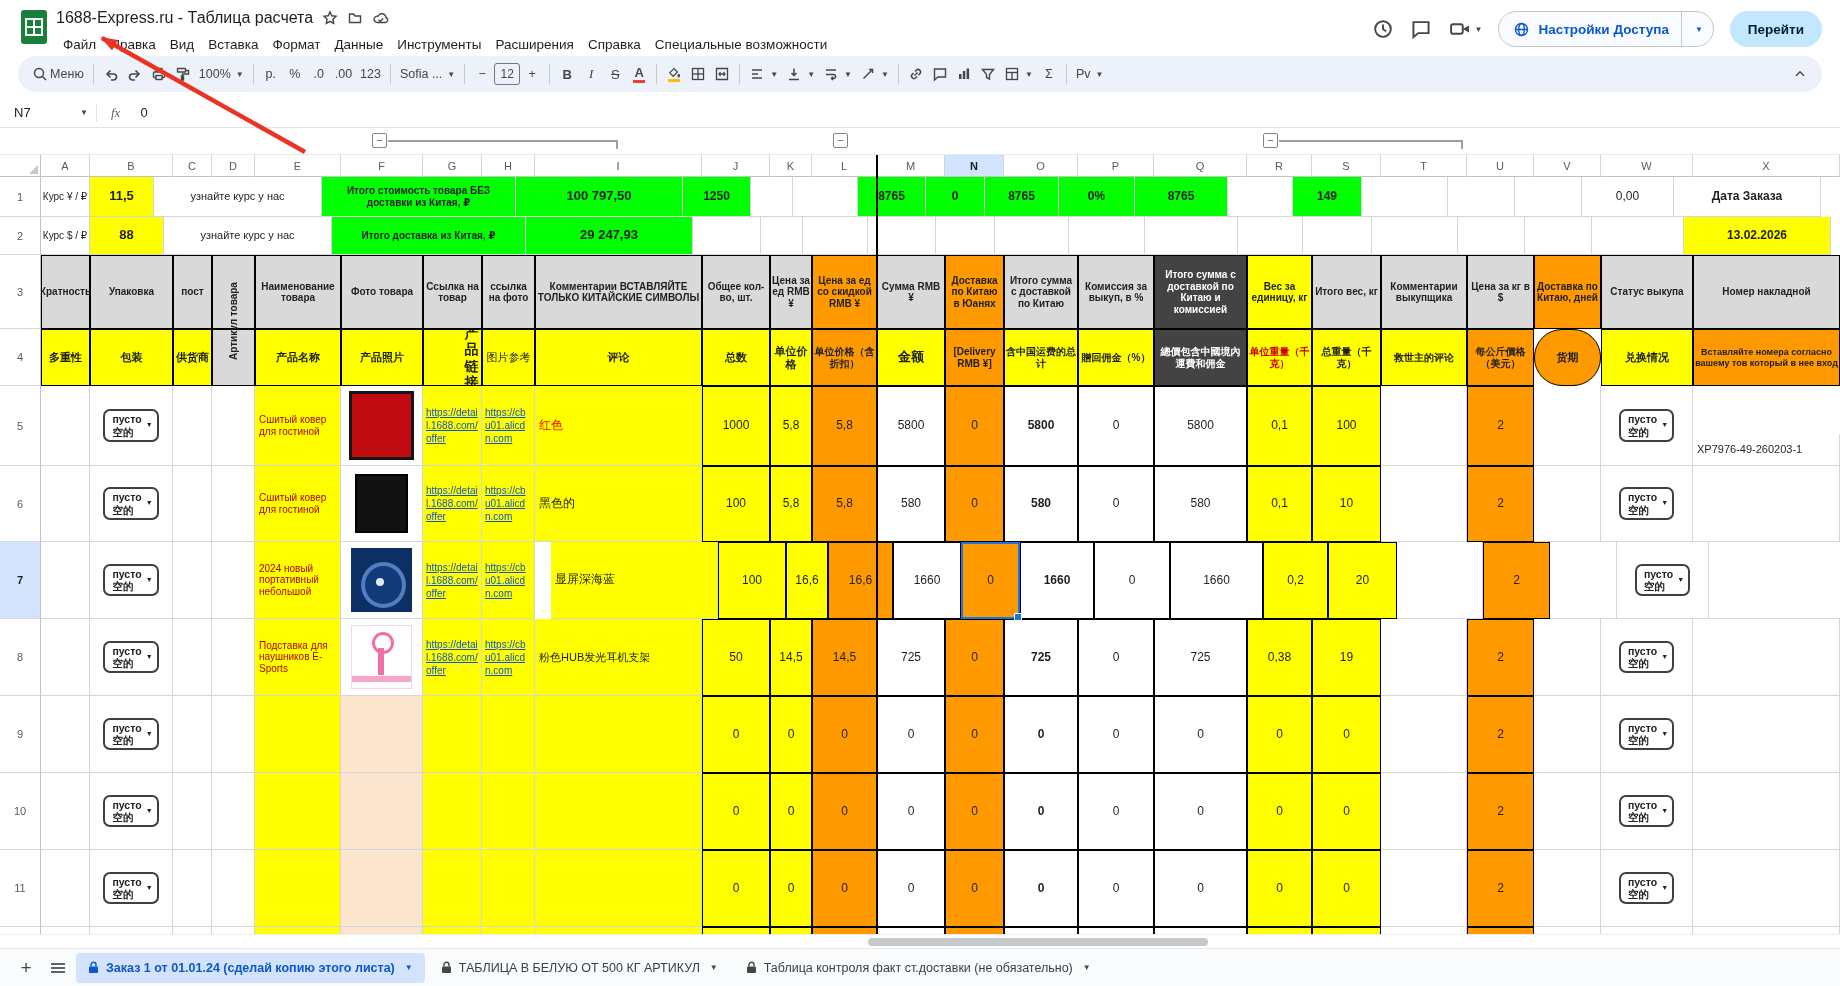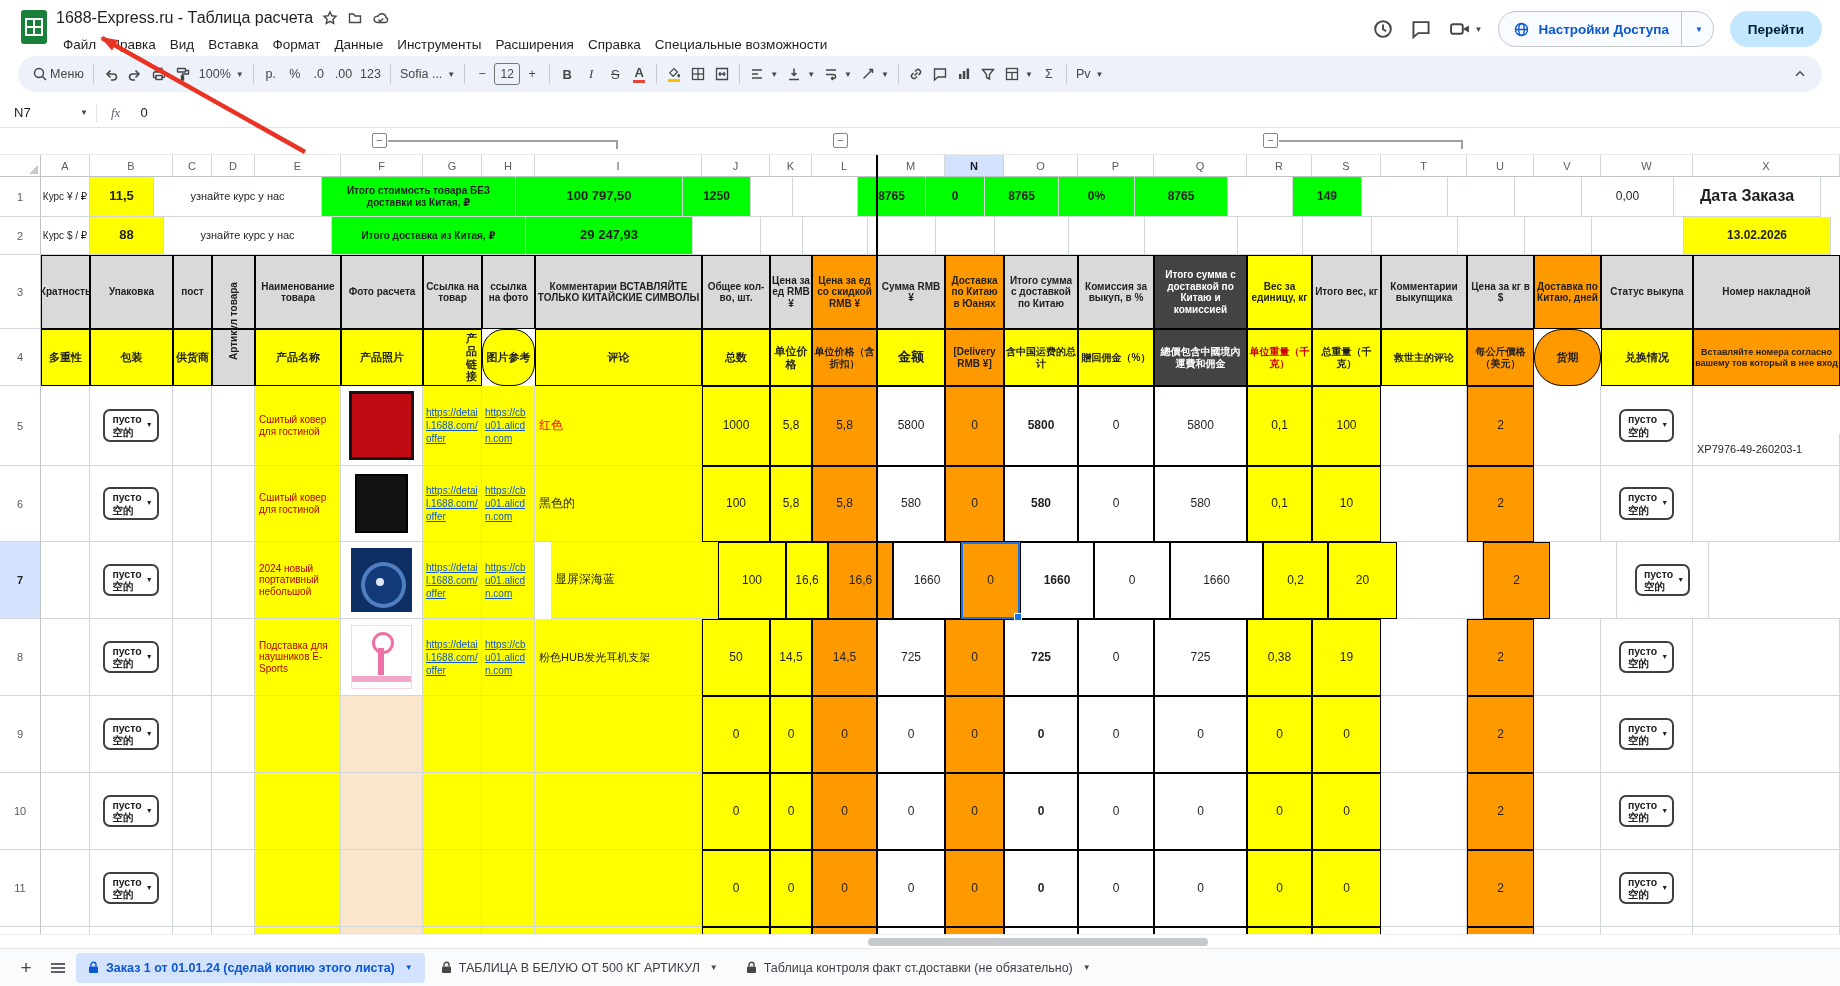--- a/index.html
+++ b/index.html
@@ -446,21 +446,21 @@
           <div class="cell s-g" style="width: 59px; font-size: 12px; font-weight: bold;">0</div>
           <div class="cell s-g" style="width: 74px; font-size: 12px; font-weight: bold;">8765</div>
           <div class="cell s-g" style="width: 76px; font-size: 12px; font-weight: bold;">0%</div>
           <div class="cell s-g" style="width: 93px; font-size: 12px; font-weight: bold;">8765</div>
           <div class="cell s-w" style="width: 65px;"></div>
           <div class="cell s-g" style="width: 69px; font-size: 12px; font-weight: bold;">149</div>
           <div class="cell s-w" style="width: 86px;"></div>
           <div class="cell s-w" style="width: 67px;"></div>
           <div class="cell s-w" style="width: 67px;"></div>
           <div class="cell s-w" style="width: 92px; font-size: 12px;">0,00</div>
-          <div class="cell s-w" style="width: 147px; font-size: 16px; font-weight: bold;">Дата Заказа</div>
+          <div class="cell s-w" style="width: 147px; font-size: 12px; font-weight: bold;">Дата Заказа</div>
         </div>
         <div class="grid-row" style="height: 38px;">
           <div class="rowhdr">2</div>
           <div class="cell s-w" style="width: 49px; font-size: 10px;">Курс $ / ₽</div>
           <div class="cell s-y" style="width: 74px; font-size: 13px; font-weight: bold; text-align: right;">88</div>
           <div class="cell s-w" style="width: 168px; font-size: 11px;">узнайте курс у нас</div>
           <div class="cell s-g" style="width: 194px; font-size: 10px; font-weight: bold;">Итого доставка из Китая, ₽</div>
           <div class="cell s-g" style="width: 167px; font-size: 13px; font-weight: bold;">29 247,93</div>
           <div class="cell s-w" style="width: 68px;"></div>
           <div class="cell s-w" style="width: 42px;"></div>
@@ -480,21 +480,21 @@
         </div>
         <div class="grid-row" style="height: 74px;">
           <div class="rowhdr">3</div>
           <div class="cell s-h bb" style="width: 49px; font-size: 10px; font-weight: bold;">Кратность</div>
           <div class="cell s-h bb" style="width: 83px; font-size: 10px; font-weight: bold;">Упаковка</div>
           <div class="cell s-h bb" style="width: 39px; font-size: 10px; font-weight: bold;">пост</div>
           <div class="cell s-h bb ovis" style="width: 43px;">
             <div class="rot">Артикул товара</div>
           </div>
           <div class="cell s-h bb" style="width: 86px; font-size: 10px; font-weight: bold;">Наименование товара</div>
-          <div class="cell s-h bb" style="width: 82px; font-size: 10px; font-weight: bold;">Фото расчета</div>
+          <div class="cell s-h bb" style="width: 82px; font-size: 10px; font-weight: bold;">Фото товара</div>
           <div class="cell s-h bb" style="width: 59px; font-size: 10px; font-weight: bold;">Ссылка на товар</div>
           <div class="cell s-h bb" style="width: 53px; font-size: 10px; font-weight: bold;">ссылка на фото</div>
           <div class="cell s-h bb" style="width: 167px; font-size: 10px; font-weight: bold;">Комментарии ВСТАВЛЯЙТЕ ТОЛЬКО КИТАЙСКИЕ СИМВОЛЫ</div>
           <div class="cell s-h bb" style="width: 68px; font-size: 10px; font-weight: bold;">Общее кол-во, шт.</div>
           <div class="cell s-h bb" style="width: 42px; font-size: 10px; font-weight: bold;">Цена за ед RMB ¥</div>
           <div class="cell s-o bb" style="width: 65px; font-size: 10px; font-weight: bold;">Цена за ед со скидкой RMB ¥</div>
           <div class="cell s-h bb" style="width: 68px; font-size: 10px; font-weight: bold;">Сумма RMB ¥</div>
           <div class="cell s-o bb" style="width: 59px; font-size: 10px; font-weight: bold;">Доставка по Китаю в Юанях</div>
           <div class="cell s-h bb" style="width: 74px; font-size: 10px; font-weight: bold;">Итого сумма с доставкой по Китаю</div>
           <div class="cell s-h bb" style="width: 76px; font-size: 10px; font-weight: bold;">Комиссия за выкуп, в %</div>
@@ -508,22 +508,22 @@
           <div class="cell s-h bb" style="width: 147px; font-size: 10px; font-weight: bold;">Номер накладной</div>
         </div>
         <div class="grid-row" style="height: 57px;">
           <div class="rowhdr">4</div>
           <div class="cell s-y bb" style="width: 49px; font-size: 11px; font-weight: bold;">多重性</div>
           <div class="cell s-y bb" style="width: 83px; font-size: 11px; font-weight: bold;">包装</div>
           <div class="cell s-y bb" style="width: 39px; font-size: 11px; font-weight: bold;">供货商</div>
           <div class="cell s-h bb" style="width: 43px;"></div>
           <div class="cell s-y bb" style="width: 86px; font-size: 11px; font-weight: bold;">产品名称</div>
           <div class="cell s-y bb" style="width: 82px; font-size: 11px; font-weight: bold;">产品照片</div>
-          <div class="cell s-y bb" style="width: 59px; font-size: 11px; font-weight: bold; padding-left: 39px;">产品链接</div>
-          <div class="cell s-y bb" style="width: 53px; font-size: 11px; font-weight: bold; border-radius: 22px;">图片参考</div>
+          <div class="cell s-y bb" style="width: 59px; font-size: 14px; font-weight: bold; padding-left: 39px;">产品链接</div>
+          <div class="cell s-y bb" style="width: 53px; font-size: 11px; font-weight: normal;">图片参考</div>
           <div class="cell s-y bb" style="width: 167px; font-size: 11px; font-weight: bold;">评论</div>
           <div class="cell s-y bb" style="width: 68px; font-size: 11px; font-weight: bold;">总数</div>
           <div class="cell s-y bb" style="width: 42px; font-size: 11px; font-weight: bold;">单位价格</div>
           <div class="cell s-o bb" style="width: 65px; font-size: 10px; font-weight: bold;">单位价格（含折扣）</div>
           <div class="cell s-y bb" style="width: 68px; font-size: 13px; font-weight: bold;">金额</div>
           <div class="cell s-o bb" style="width: 59px; font-size: 10px; font-weight: bold;">[Delivery RMB ¥]</div>
           <div class="cell s-y bb" style="width: 74px; font-size: 10px; font-weight: bold;">含中国运费的总计</div>
           <div class="cell s-y bb" style="width: 76px; font-size: 10px; font-weight: bold;">贈回佣金（%）</div>
           <div class="cell s-d bb" style="width: 93px; font-size: 10px; font-weight: bold;">總價包含中國境內運費和佣金</div>
           <div class="cell s-y bb" style="width: 65px; font-size: 10px; font-weight: bold; color: rgb(204, 0, 0);">单位重量（千克）</div>

